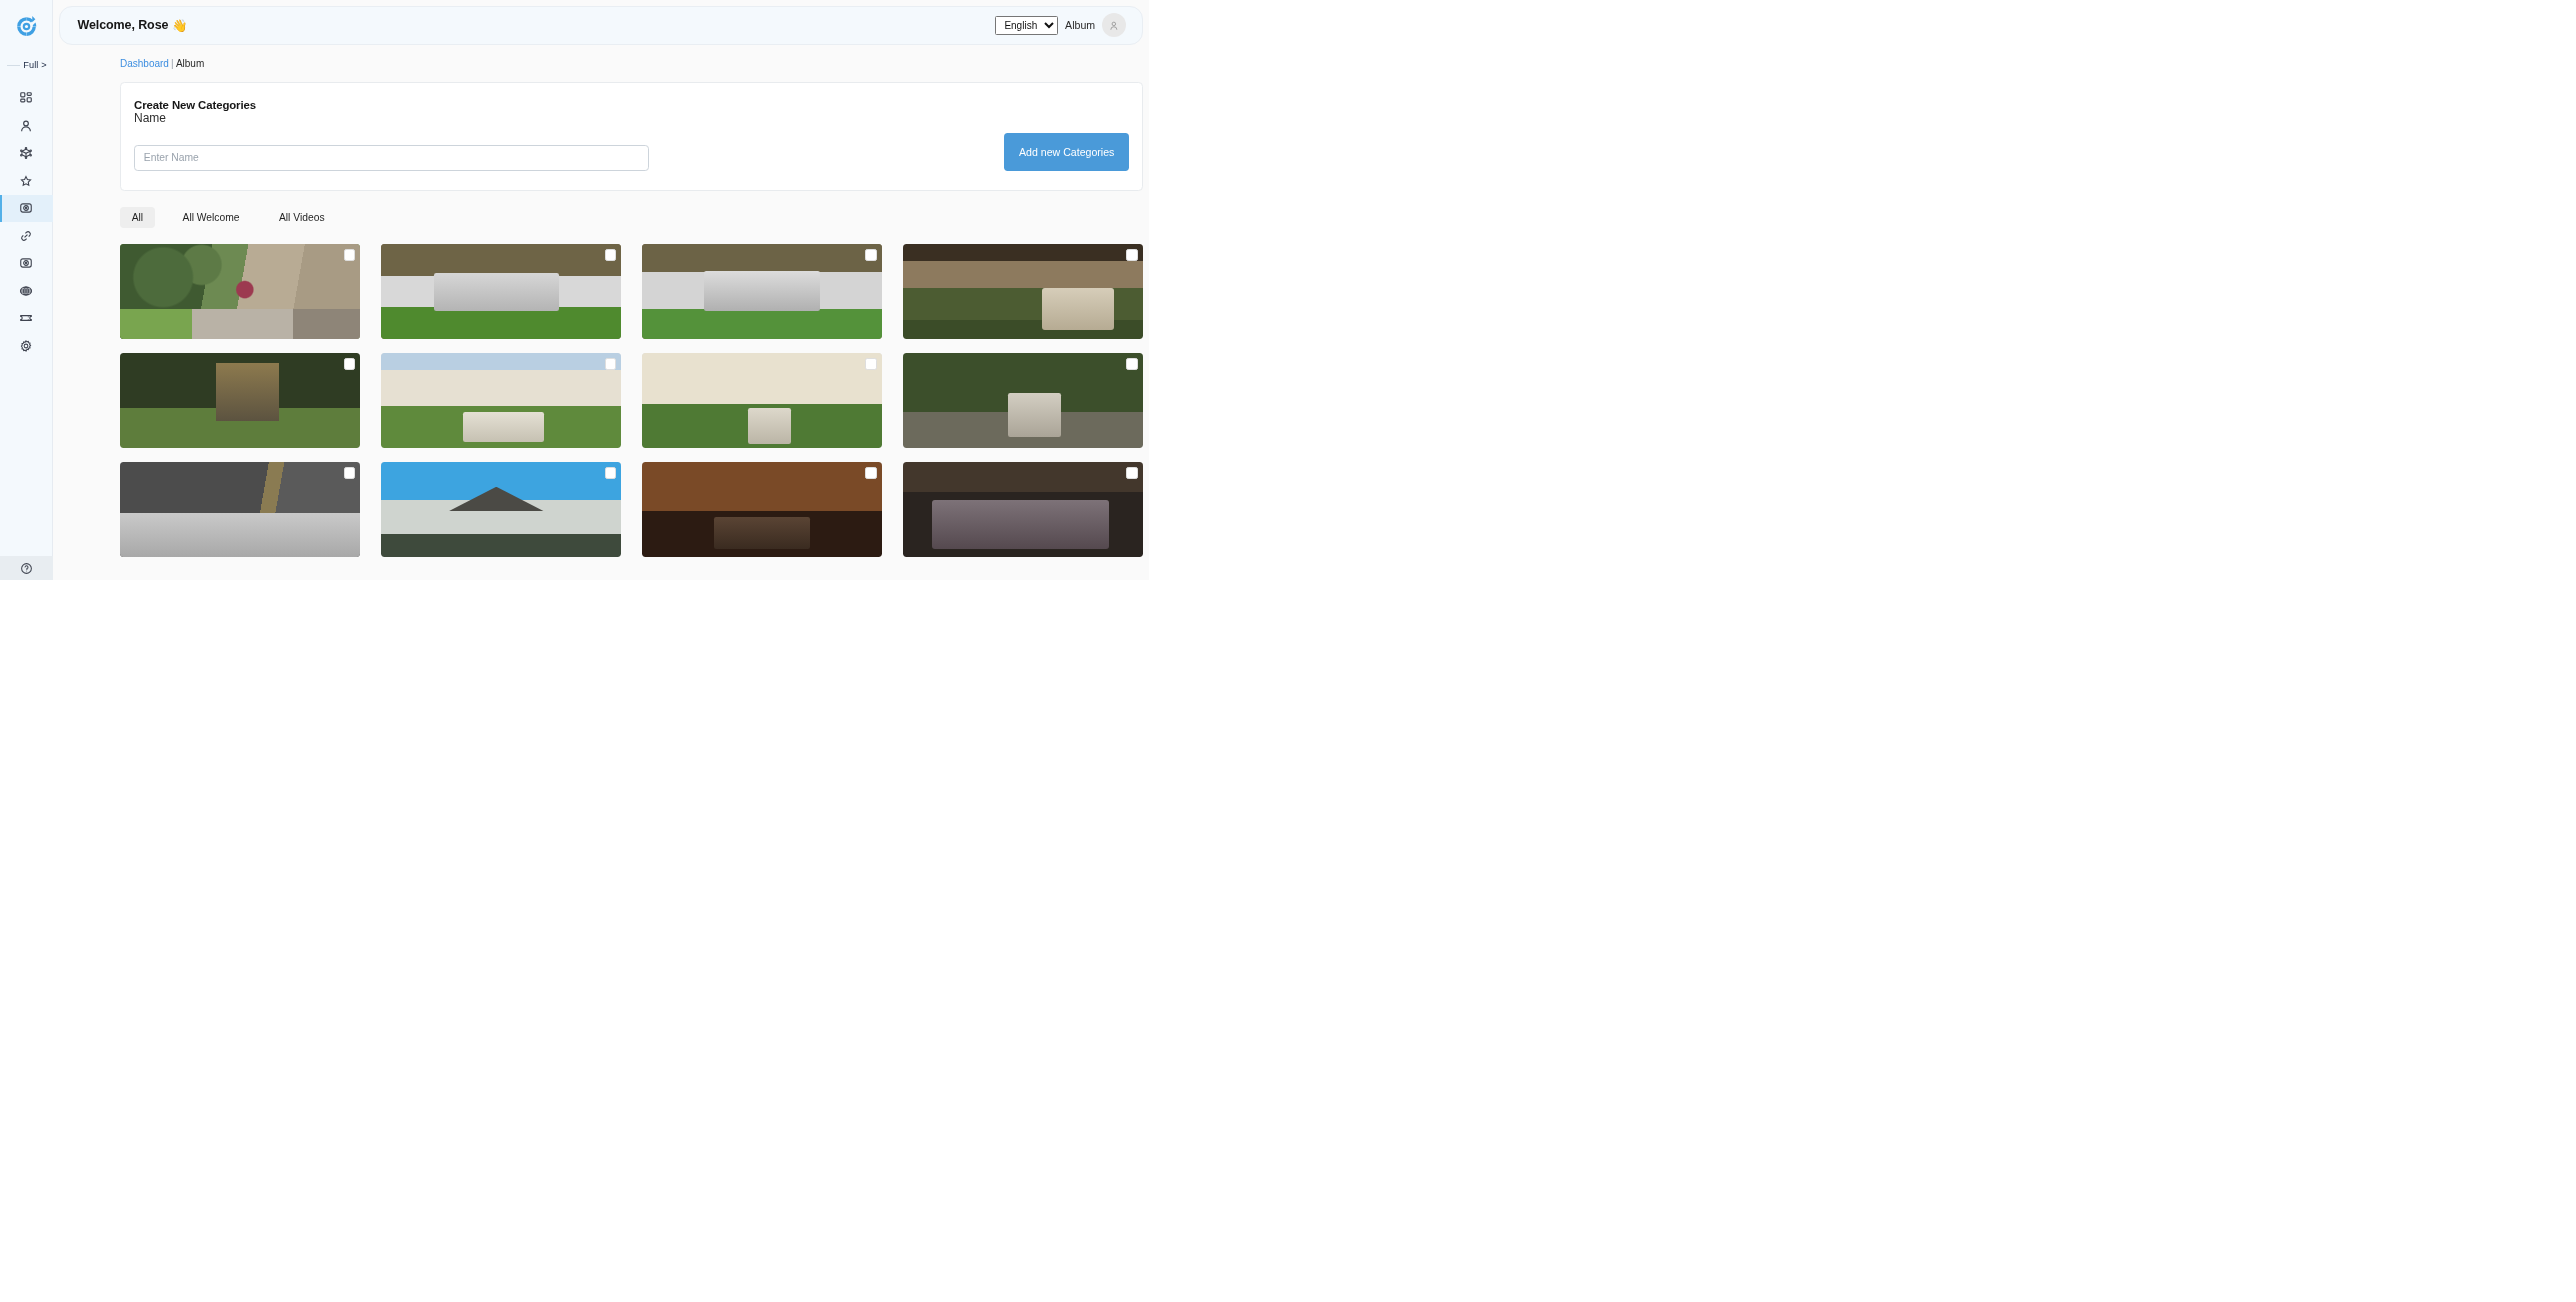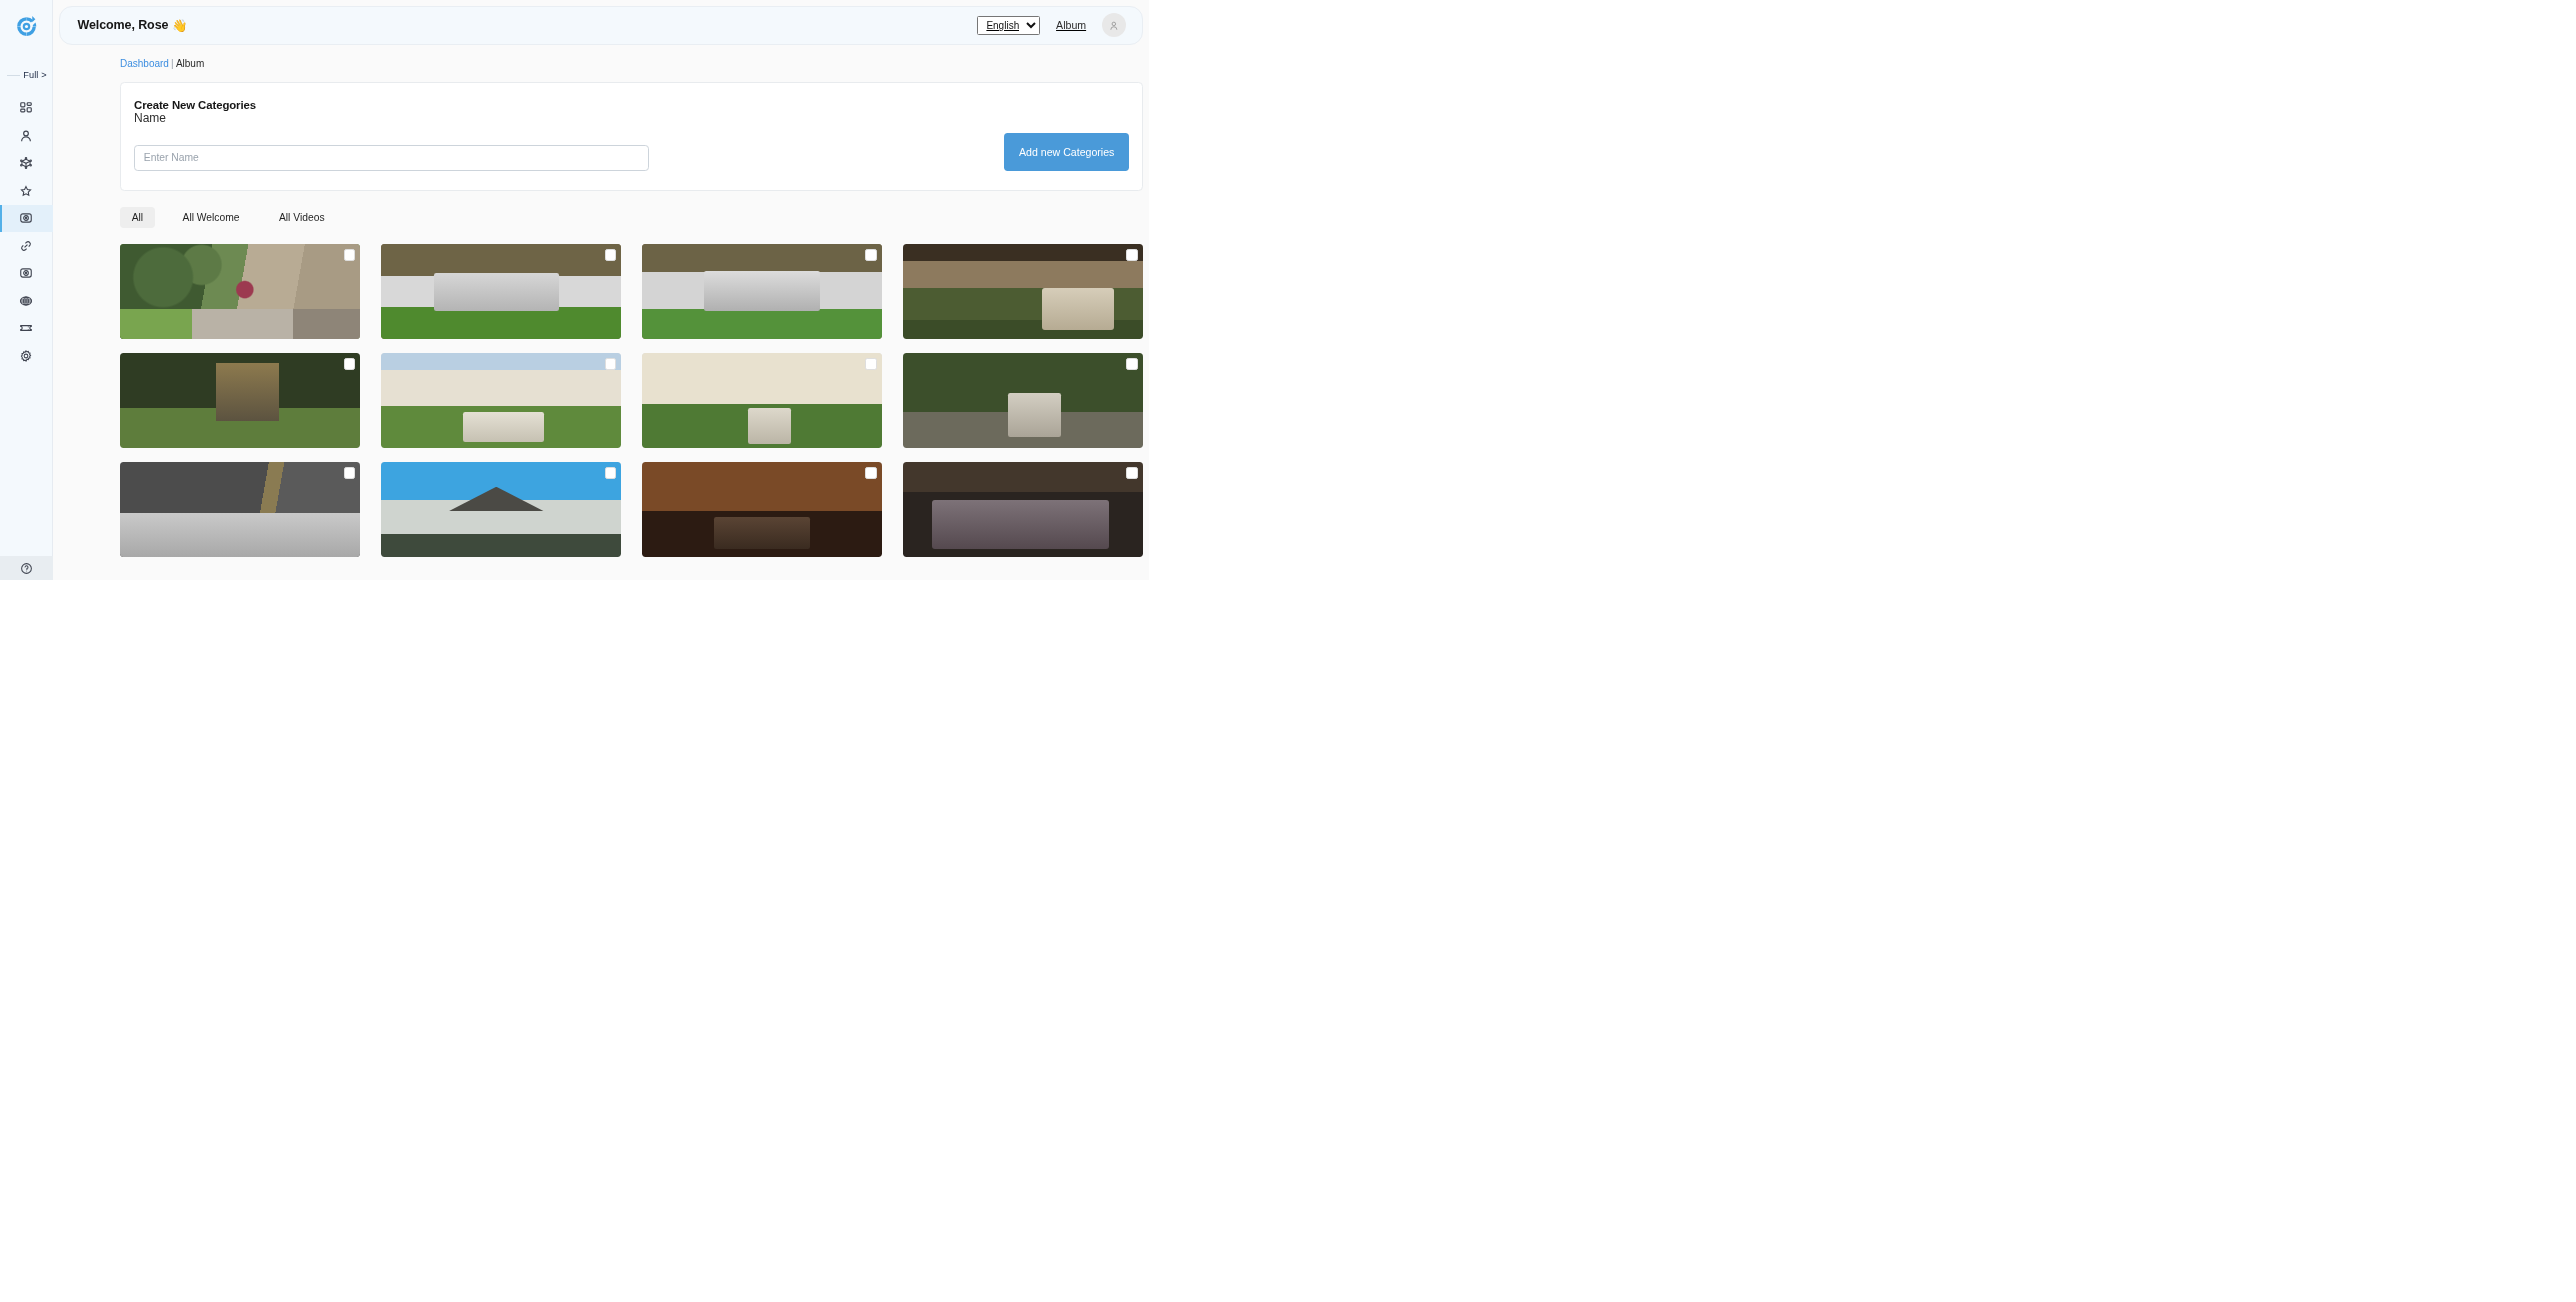--- a/index.html
+++ b/index.html
@@ -19,21 +19,21 @@
     display: flex; flex-direction: column; align-items: center;
     position: relative;
   }
   .logo-wrap { width: 53px; height: 42px; display: flex; align-items: center; justify-content: center; margin-top: 5.9px; }
   .logo { width: 25px; height: 25px; }
 
   .full-row {
     width: 53px; height: 22px;
     display: flex; align-items: center; justify-content: flex-end;
     gap: 3.7px; padding-right: 5.9px;
-    margin-top: 16px;
+    margin-top: 6px;
   }
   .full-line { width: 12.5px; height: 0.7px; background: #d3dde6; }
   .full-label { font-size: 9.2px; color: #23304a; letter-spacing: 0.1px; white-space: nowrap; }
 
   .nav { margin-top: 8.8px; width: 53px; display: flex; flex-direction: column; align-items: stretch; }
   .nav-item {
     width: 53px; height: 27.5px;
     display: flex; align-items: center; justify-content: center;
     position: relative; cursor: pointer;
   }
@@ -63,21 +63,21 @@
     background: #f4f9fd;
     border: 0.7px solid #e9eef3;
     border-radius: 13px;
     display: flex; align-items: center; justify-content: space-between;
     padding: 0 16px 0 17.6px;
   }
   .welcome {
     font-size: 12.5px; font-weight: bold; color: #161616;
     letter-spacing: -0.1px; display: flex; align-items: center; gap: 4.4px;
   }
-  .topbar-right { display: flex; align-items: center; gap: 16px; text-decoration: underline; }
+  .topbar-right { display: flex; align-items: center; gap: 7px; }
   .lang-select {
     font-family: "Liberation Sans", sans-serif;
     font-size: 10px; color: #111;
     padding: 2.2px 3.7px 2.2px 4.4px;
     border: 0.7px solid #767676; border-radius: 1.5px;
     background: #fff; cursor: pointer;
   }
   .user-name { font-size: 10.6px; color: #2a2a2a; }
   .avatar {
     width: 24px; height: 24px; border-radius: 50%;

